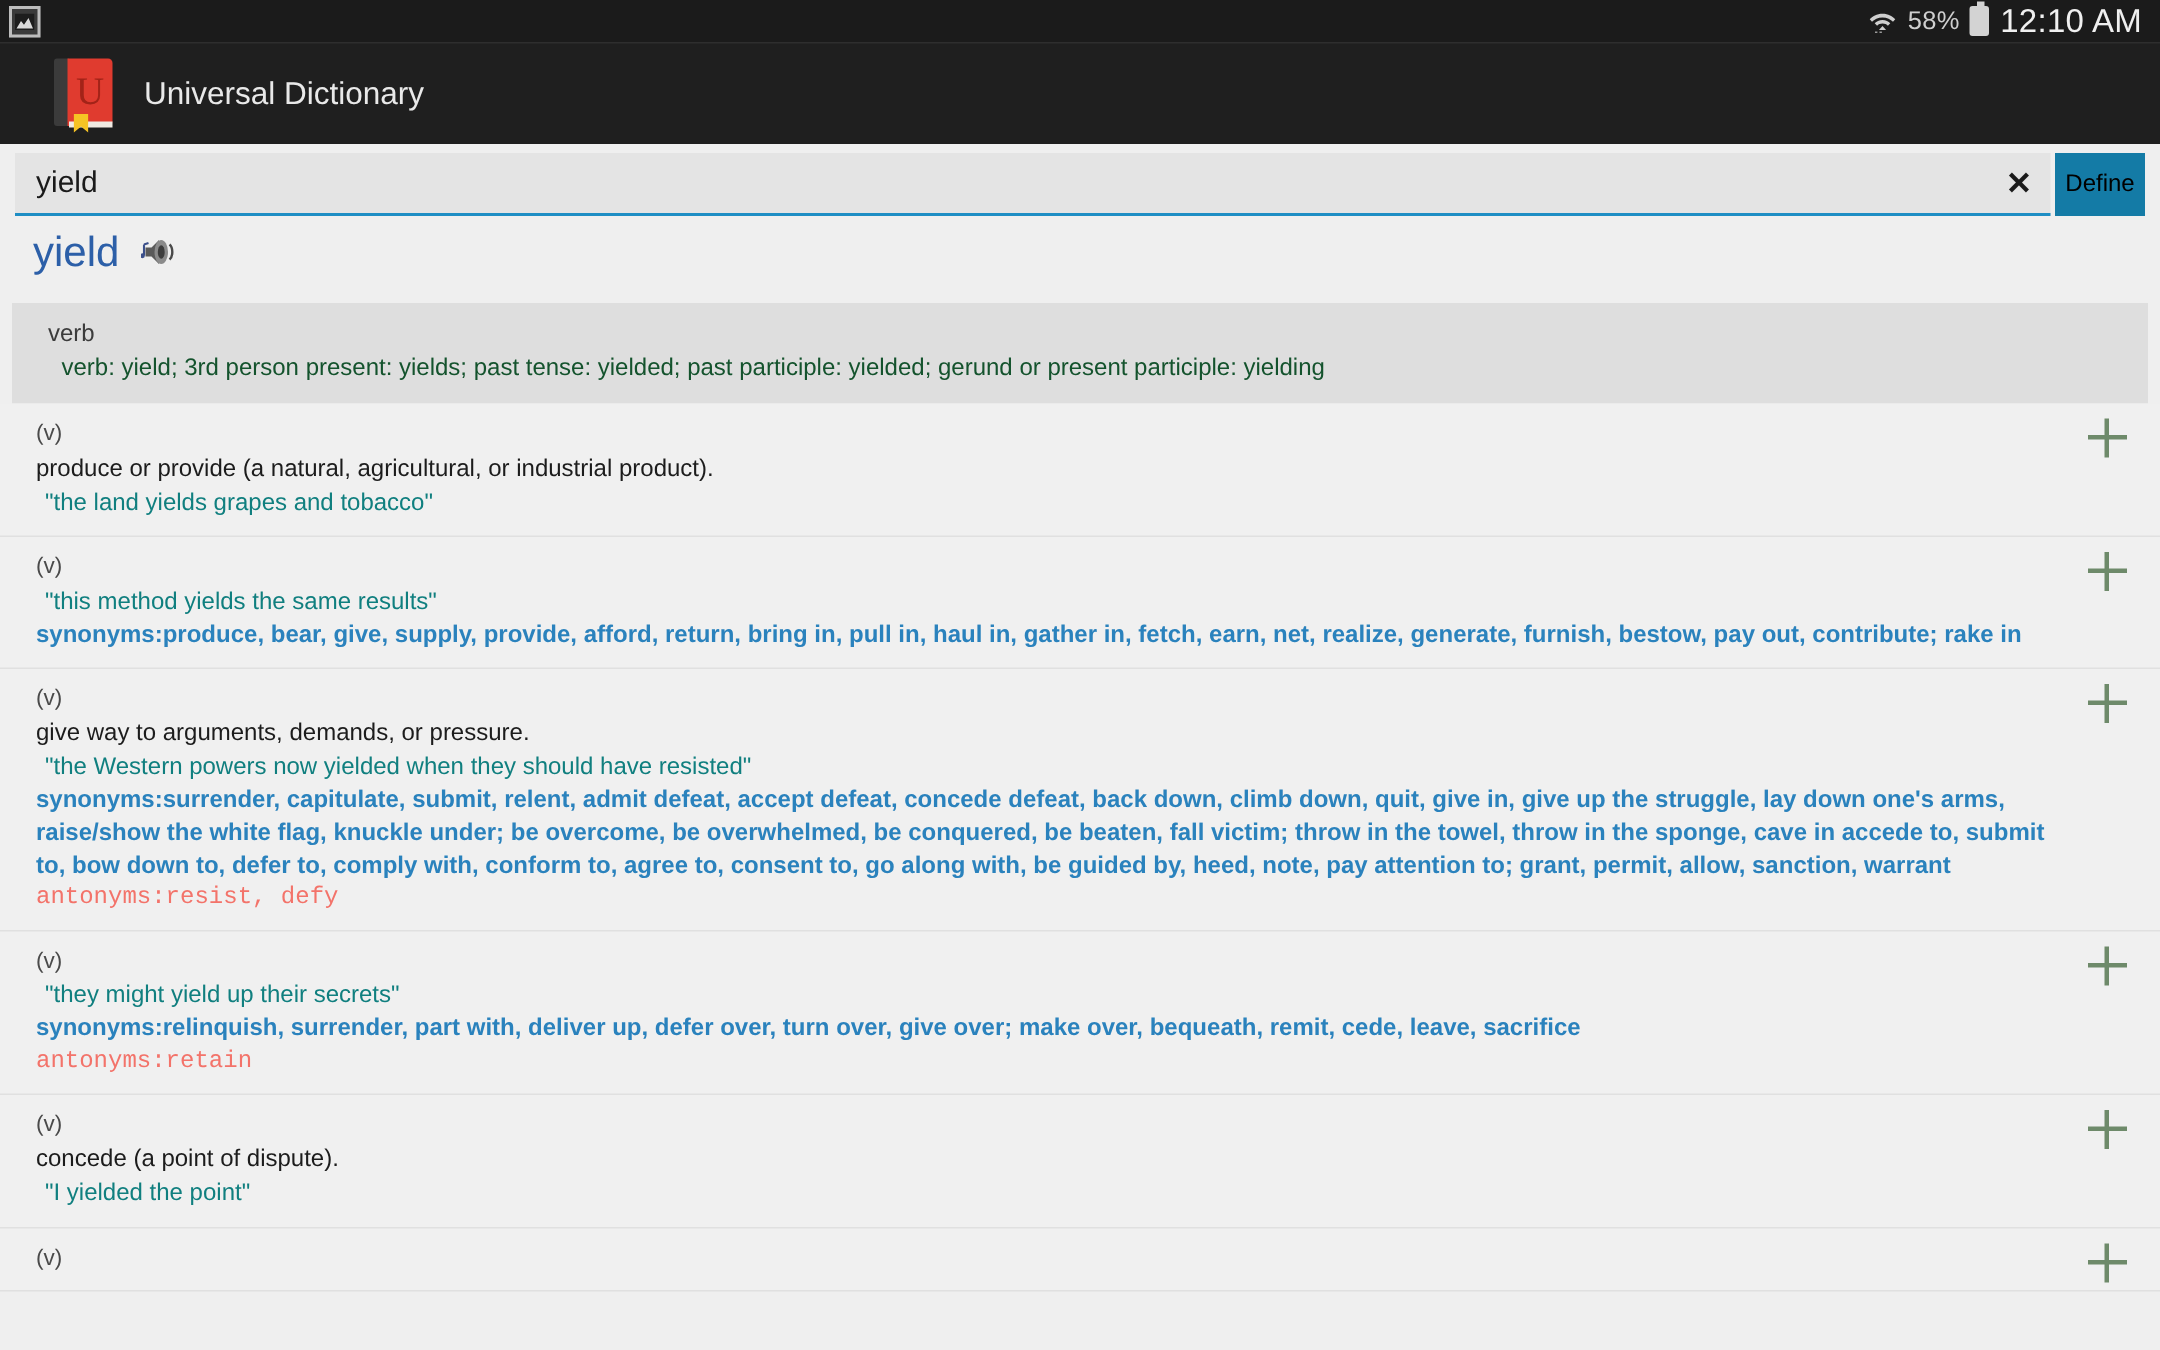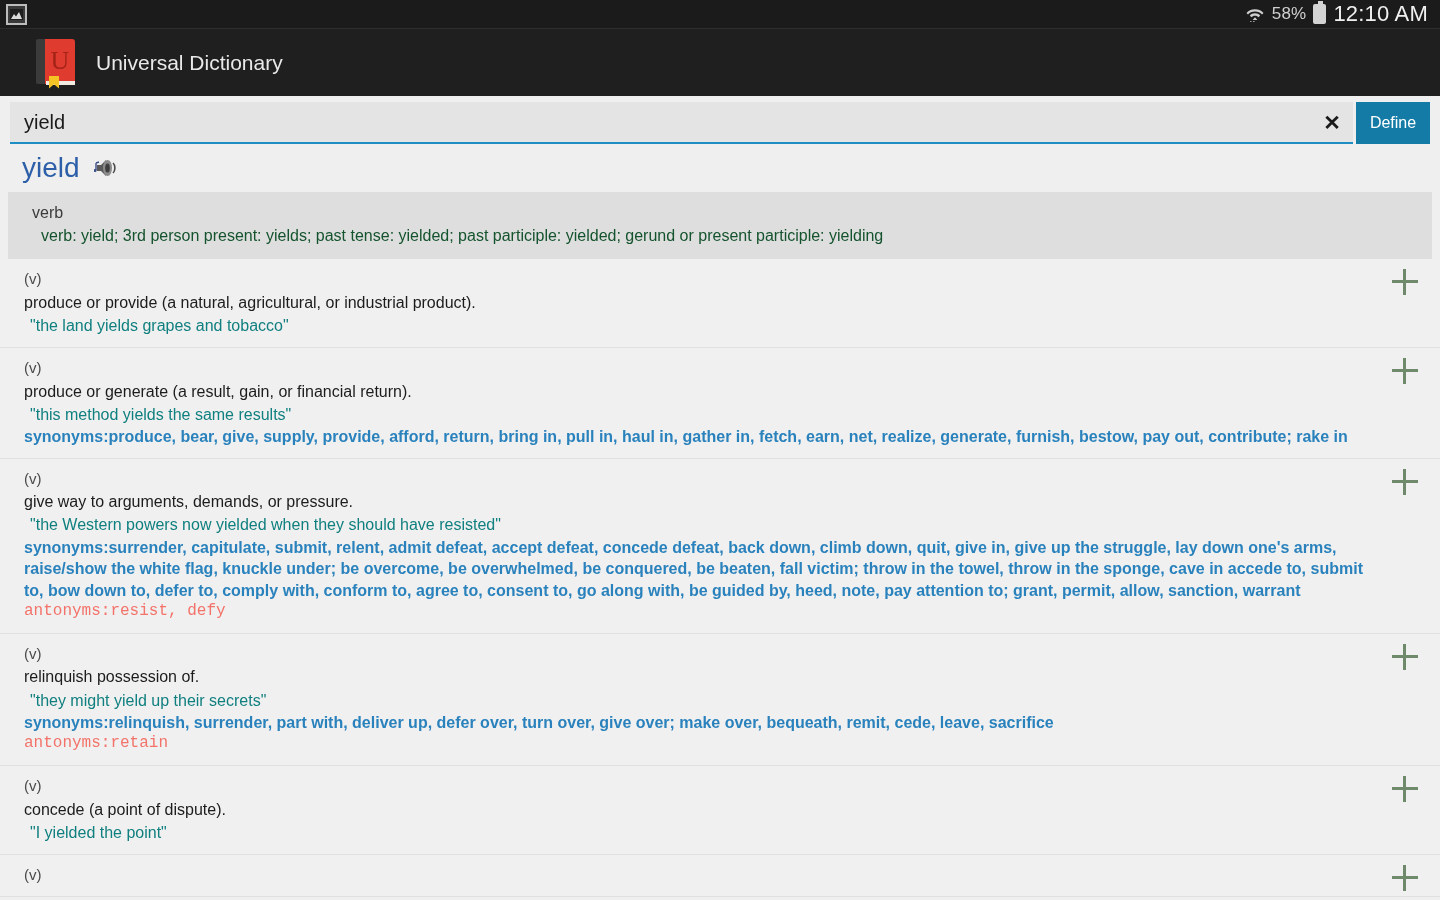--- a/index.html
+++ b/index.html
@@ -140,24 +140,24 @@
     width: 42px;
     background: transparent;
     border: 0;
     color: #1a1a1a;
     font-size: 21px;
     font-weight: bold;
     cursor: pointer;
     line-height: 1;
   }
   .define-btn {
-    width: 74px;
+    width: 60px;
     margin-left: 3px;
     background: #147ba6;
-    color: #ffffff;
+    color: #000000;
     border: 0;
     font-family: "Liberation Sans", sans-serif;
     font-size: 16px;
     cursor: pointer;
   }
 
   
   .headword-row {
     height: 48px;
     display: flex;
@@ -169,21 +169,21 @@
   .headword {
     color: #2c5fa8;
     font-size: 28px;
   }
   .speaker-icon { width: 26px; height: 22px; display:block; cursor:pointer; }
 
   
   .pos-band {
     background: #dedede;
     padding: 9px 0 12px 24px;
-    margin: 0 8px 0 8px;
+    margin: 10px 8px 0 8px;
   }
   .pos-name {
     color: #3c3c3c;
     font-size: 16px;
     line-height: 1.45;
   }
   .pos-infl {
     color: #14532d;
     font-size: 16px;
     padding-left: 9px;
@@ -297,38 +297,36 @@
 
   <div class="def-entry">
     <div class="def-pos">(v)</div>
     <div class="def-text">produce or provide (a natural, agricultural, or industrial product).</div>
     <div class="def-example">"the land yields grapes and tobacco"</div>
     <div class="add-btn"></div>
   </div>
 
   <div class="def-entry">
     <div class="def-pos">(v)</div>
-    <div class="def-text">produce or generate (a result, gain, or financial return).</div>
     <div class="def-example">"this method yields the same results"</div>
     <div class="def-syn">synonyms:produce, bear, give, supply, provide, afford, return, bring in, pull in, haul in, gather in, fetch, earn, net, realize, generate, furnish, bestow, pay out, contribute; rake in</div>
     <div class="add-btn"></div>
   </div>
 
   <div class="def-entry">
     <div class="def-pos">(v)</div>
     <div class="def-text">give way to arguments, demands, or pressure.</div>
     <div class="def-example">"the Western powers now yielded when they should have resisted"</div>
     <div class="def-syn">synonyms:surrender, capitulate, submit, relent, admit defeat, accept defeat, concede defeat, back down, climb down, quit, give in, give up the struggle, lay down one's arms, raise/show the white flag, knuckle under; be overcome, be overwhelmed, be conquered, be beaten, fall victim; throw in the towel, throw in the sponge, cave in accede to, submit to, bow down to, defer to, comply with, conform to, agree to, consent to, go along with, be guided by, heed, note, pay attention to; grant, permit, allow, sanction, warrant</div>
     <div class="def-ant">antonyms:resist, defy</div>
     <div class="add-btn"></div>
   </div>
 
   <div class="def-entry">
     <div class="def-pos">(v)</div>
-    <div class="def-text">relinquish possession of.</div>
     <div class="def-example">"they might yield up their secrets"</div>
     <div class="def-syn">synonyms:relinquish, surrender, part with, deliver up, defer over, turn over, give over; make over, bequeath, remit, cede, leave, sacrifice</div>
     <div class="def-ant">antonyms:retain</div>
     <div class="add-btn"></div>
   </div>
 
   <div class="def-entry">
     <div class="def-pos">(v)</div>
     <div class="def-text">concede (a point of dispute).</div>
     <div class="def-example">"I yielded the point"</div>

